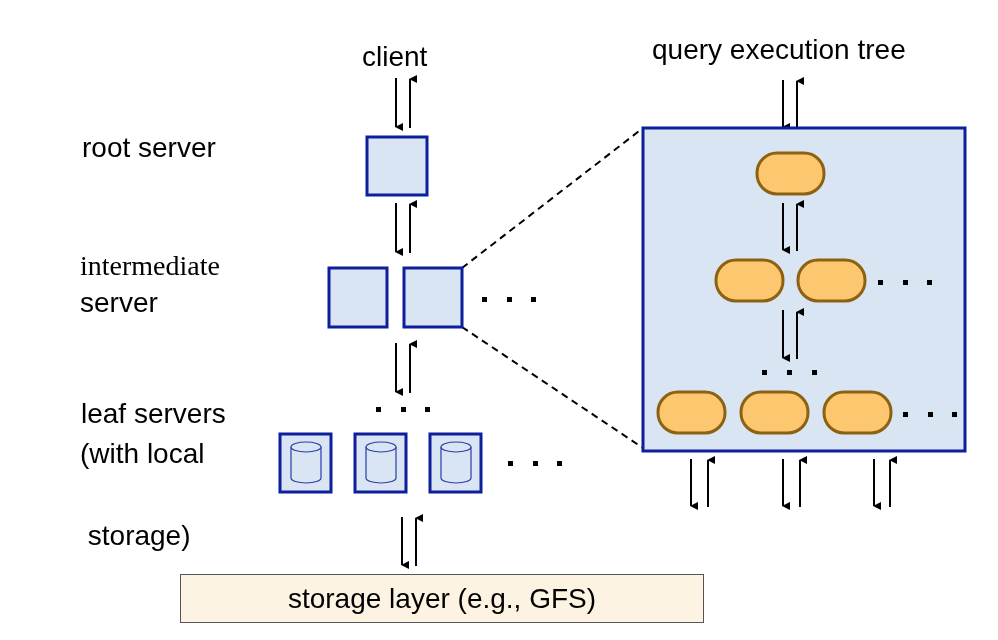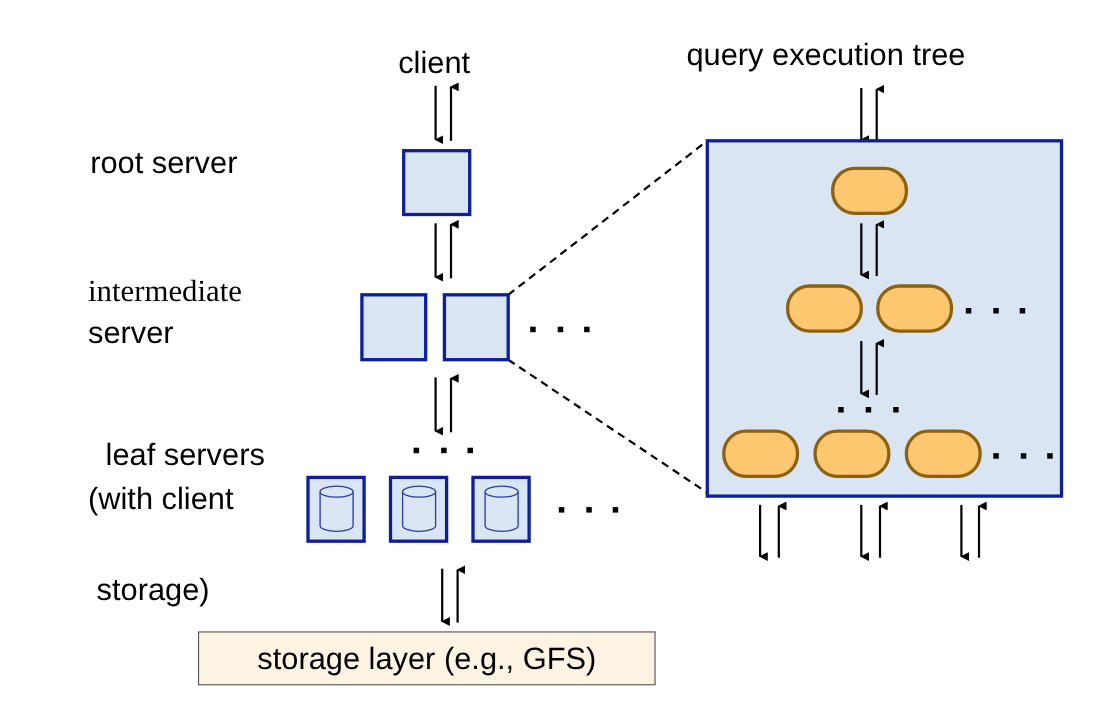--- a/index.html
+++ b/index.html
@@ -1,33 +1,33 @@
 <!DOCTYPE html>
 <html><head>
   <meta charset="utf-8">
   <style>
     html, body { margin: 0; padding: 0; background: #ffffff; }
     body { width: 998px; height: 640px; position: relative; overflow: hidden;
            font-family: "Liberation Sans", sans-serif; color: #000; }
     .txt { position: absolute; font-size: 28px; line-height: 36px; white-space: nowrap; }
     svg { position: absolute; left: 0; top: 0; }
-    .storage { position: absolute; left: 180px; top: 574px; width: 416px; height: 49px;
+    .storage { position: absolute; left: 180px; top: 574px; width: 524px; height: 49px;
                background: #fdf3e3; border: 1px solid #555; box-sizing: border-box;
                display: flex; align-items: center; justify-content: center; font-size: 28px; }
   </style>
 </head>
 <body>
 
 <div class="txt" style="left:362px;top:39px;text-align:right;">client</div>
-<div class="txt" style="left:624px;top:32px;">query execution tree</div>
+<div class="txt" style="left:652px;top:32px;">query execution tree</div>
 <div class="txt" style="left:82px;top:130px;">root server</div>
 <div class="txt" style="left:80px;top:248px;font-family:Liberation Serif, serif;">intermediate</div>
 <div class="txt" style="left:80px;top:285px;">server</div>
-<div class="txt" style="left:96px;top:396px;">leaf servers</div>
-<div class="txt" style="left:80px;top:436px;">(with client</div>
+<div class="txt" style="left:81px;top:396px;">leaf servers</div>
+<div class="txt" style="left:80px;top:436px;">(with local</div>
 <div class="txt" style="left:80px;top:474px;white-space:pre;margin-top:44px;"> storage)</div>
 
 <svg width="998" height="640" viewBox="0 0 998 640">
   <defs>
     <marker id="ah" markerWidth="8" markerHeight="8" refX="4" refY="7" orient="auto" markerUnits="userSpaceOnUse">
       <path d="M0,0 L4,8 L8,0 Z" fill="#000"></path>
     </marker>
     <marker id="ahu" markerWidth="8" markerHeight="8" refX="4" refY="1" orient="auto" markerUnits="userSpaceOnUse">
       <path d="M0,8 L4,0 L8,8 Z" fill="#000"></path>
     </marker>

